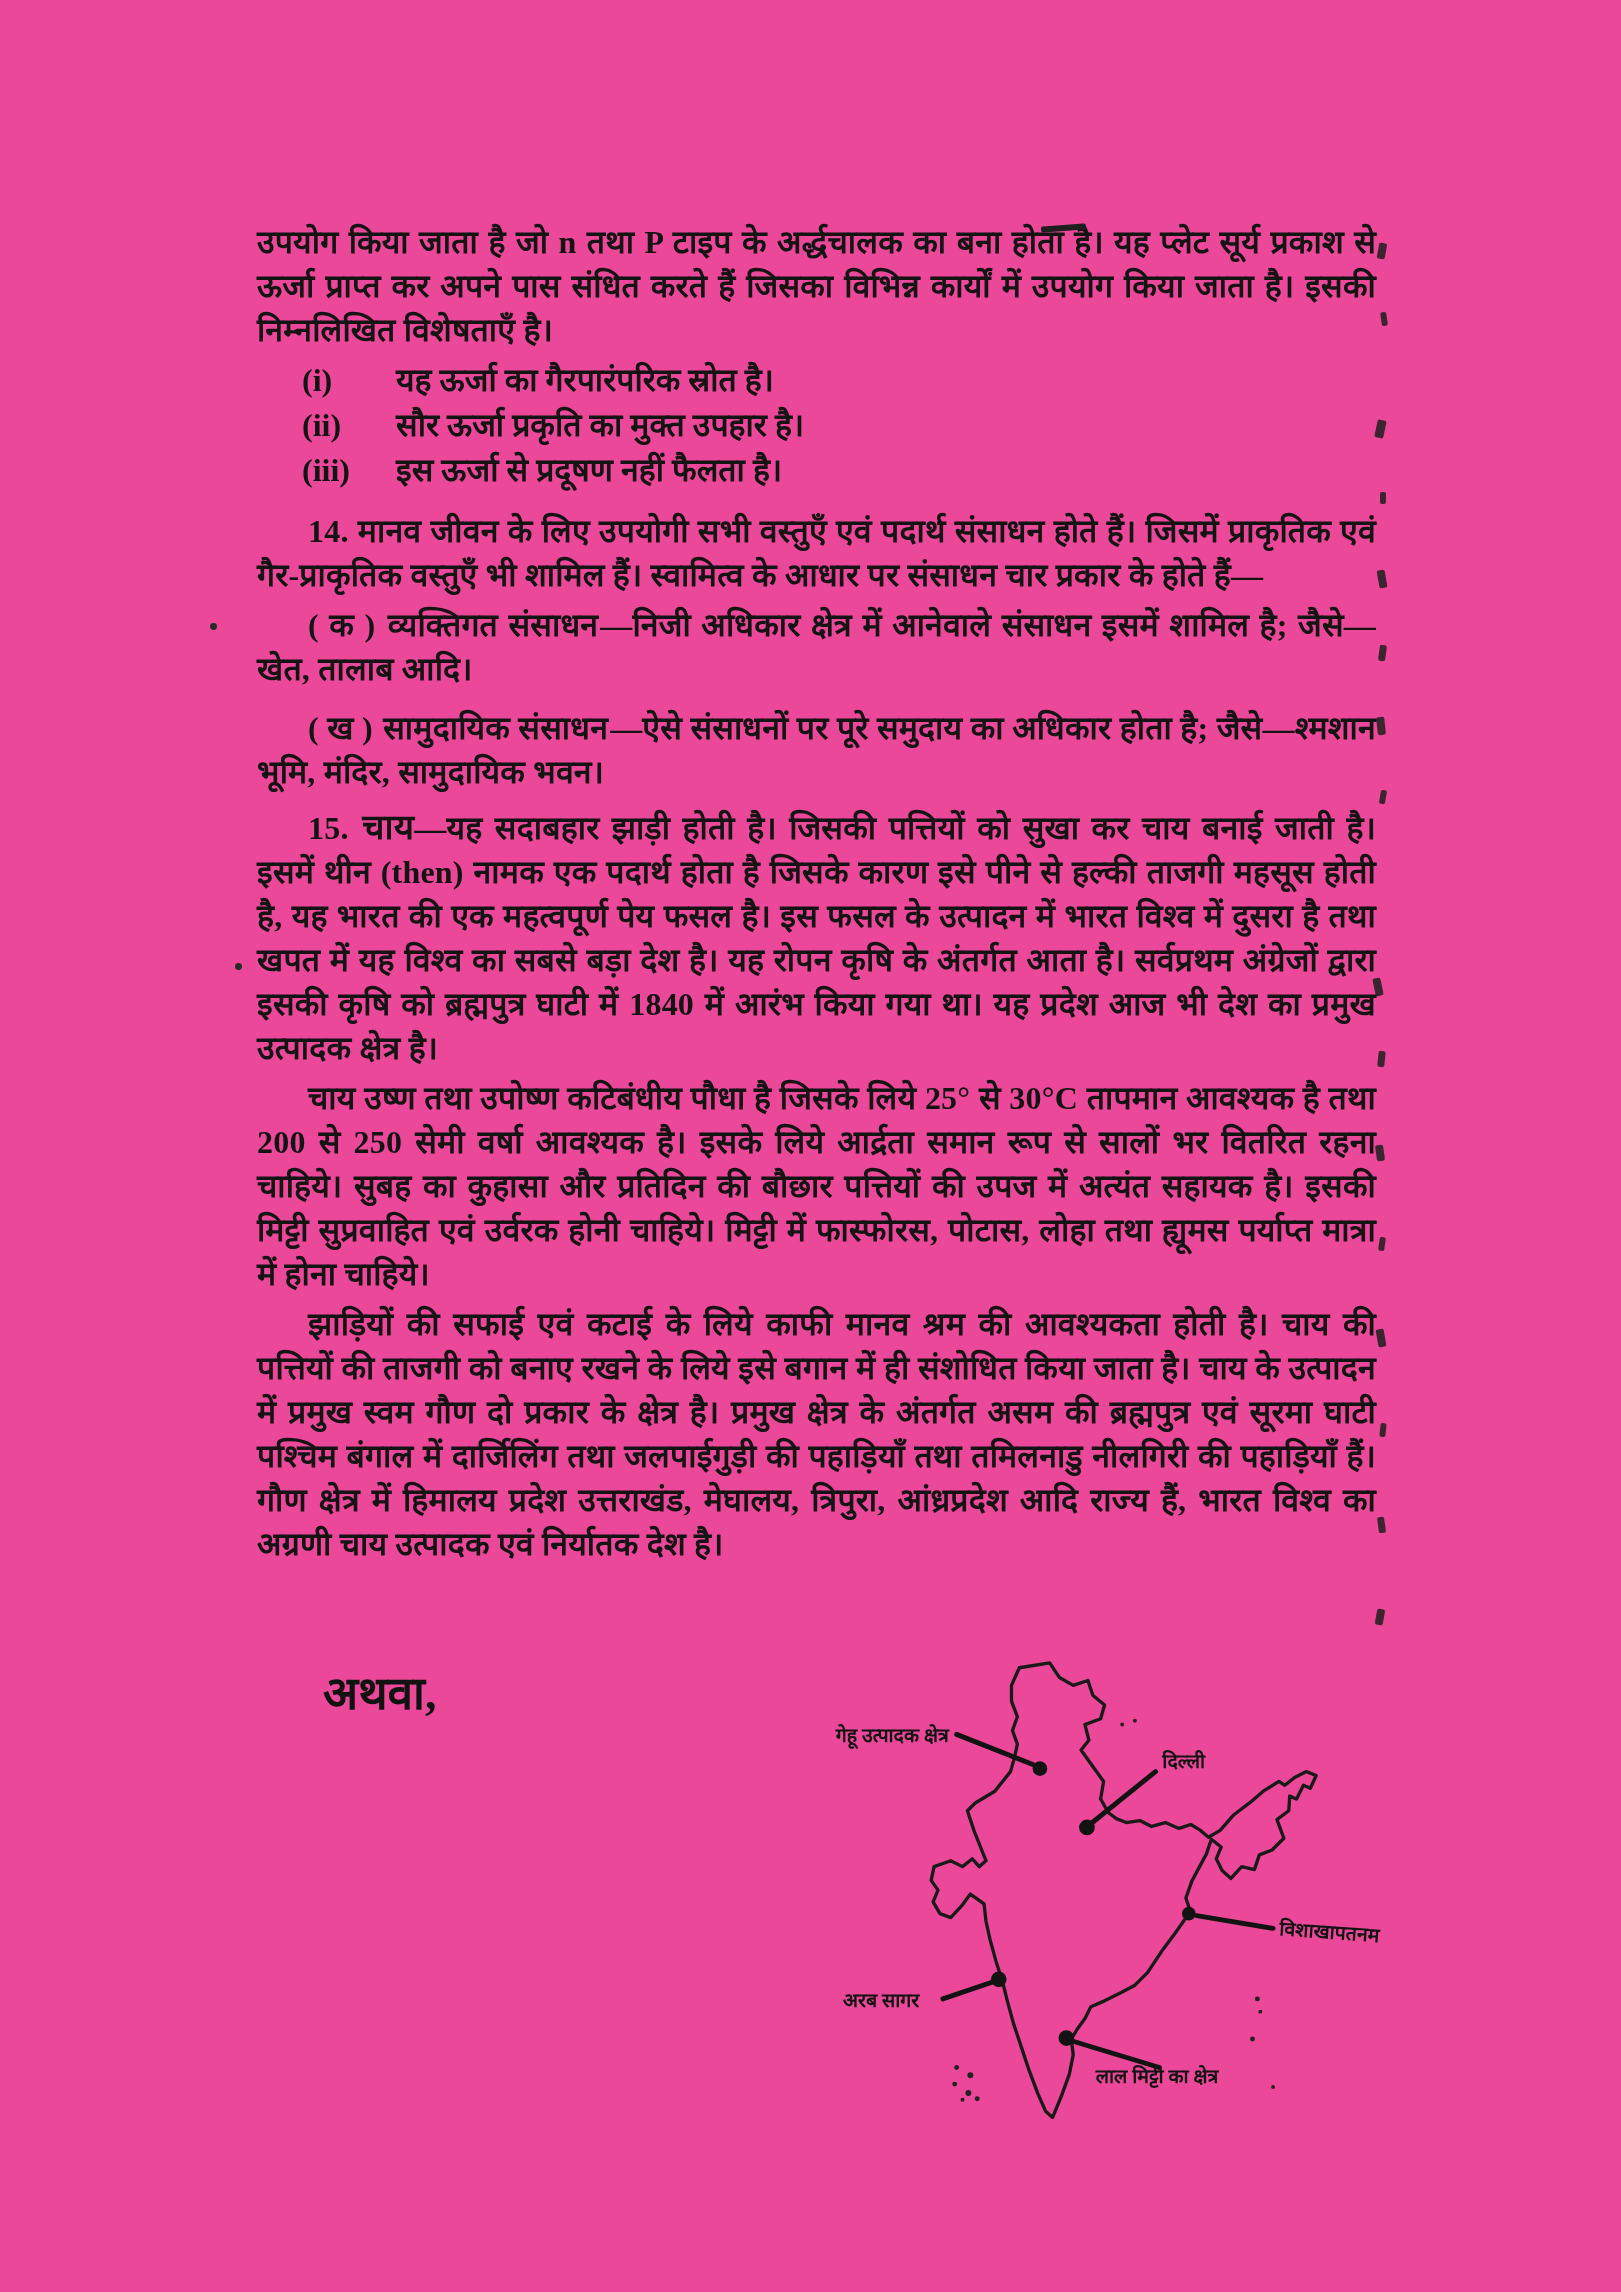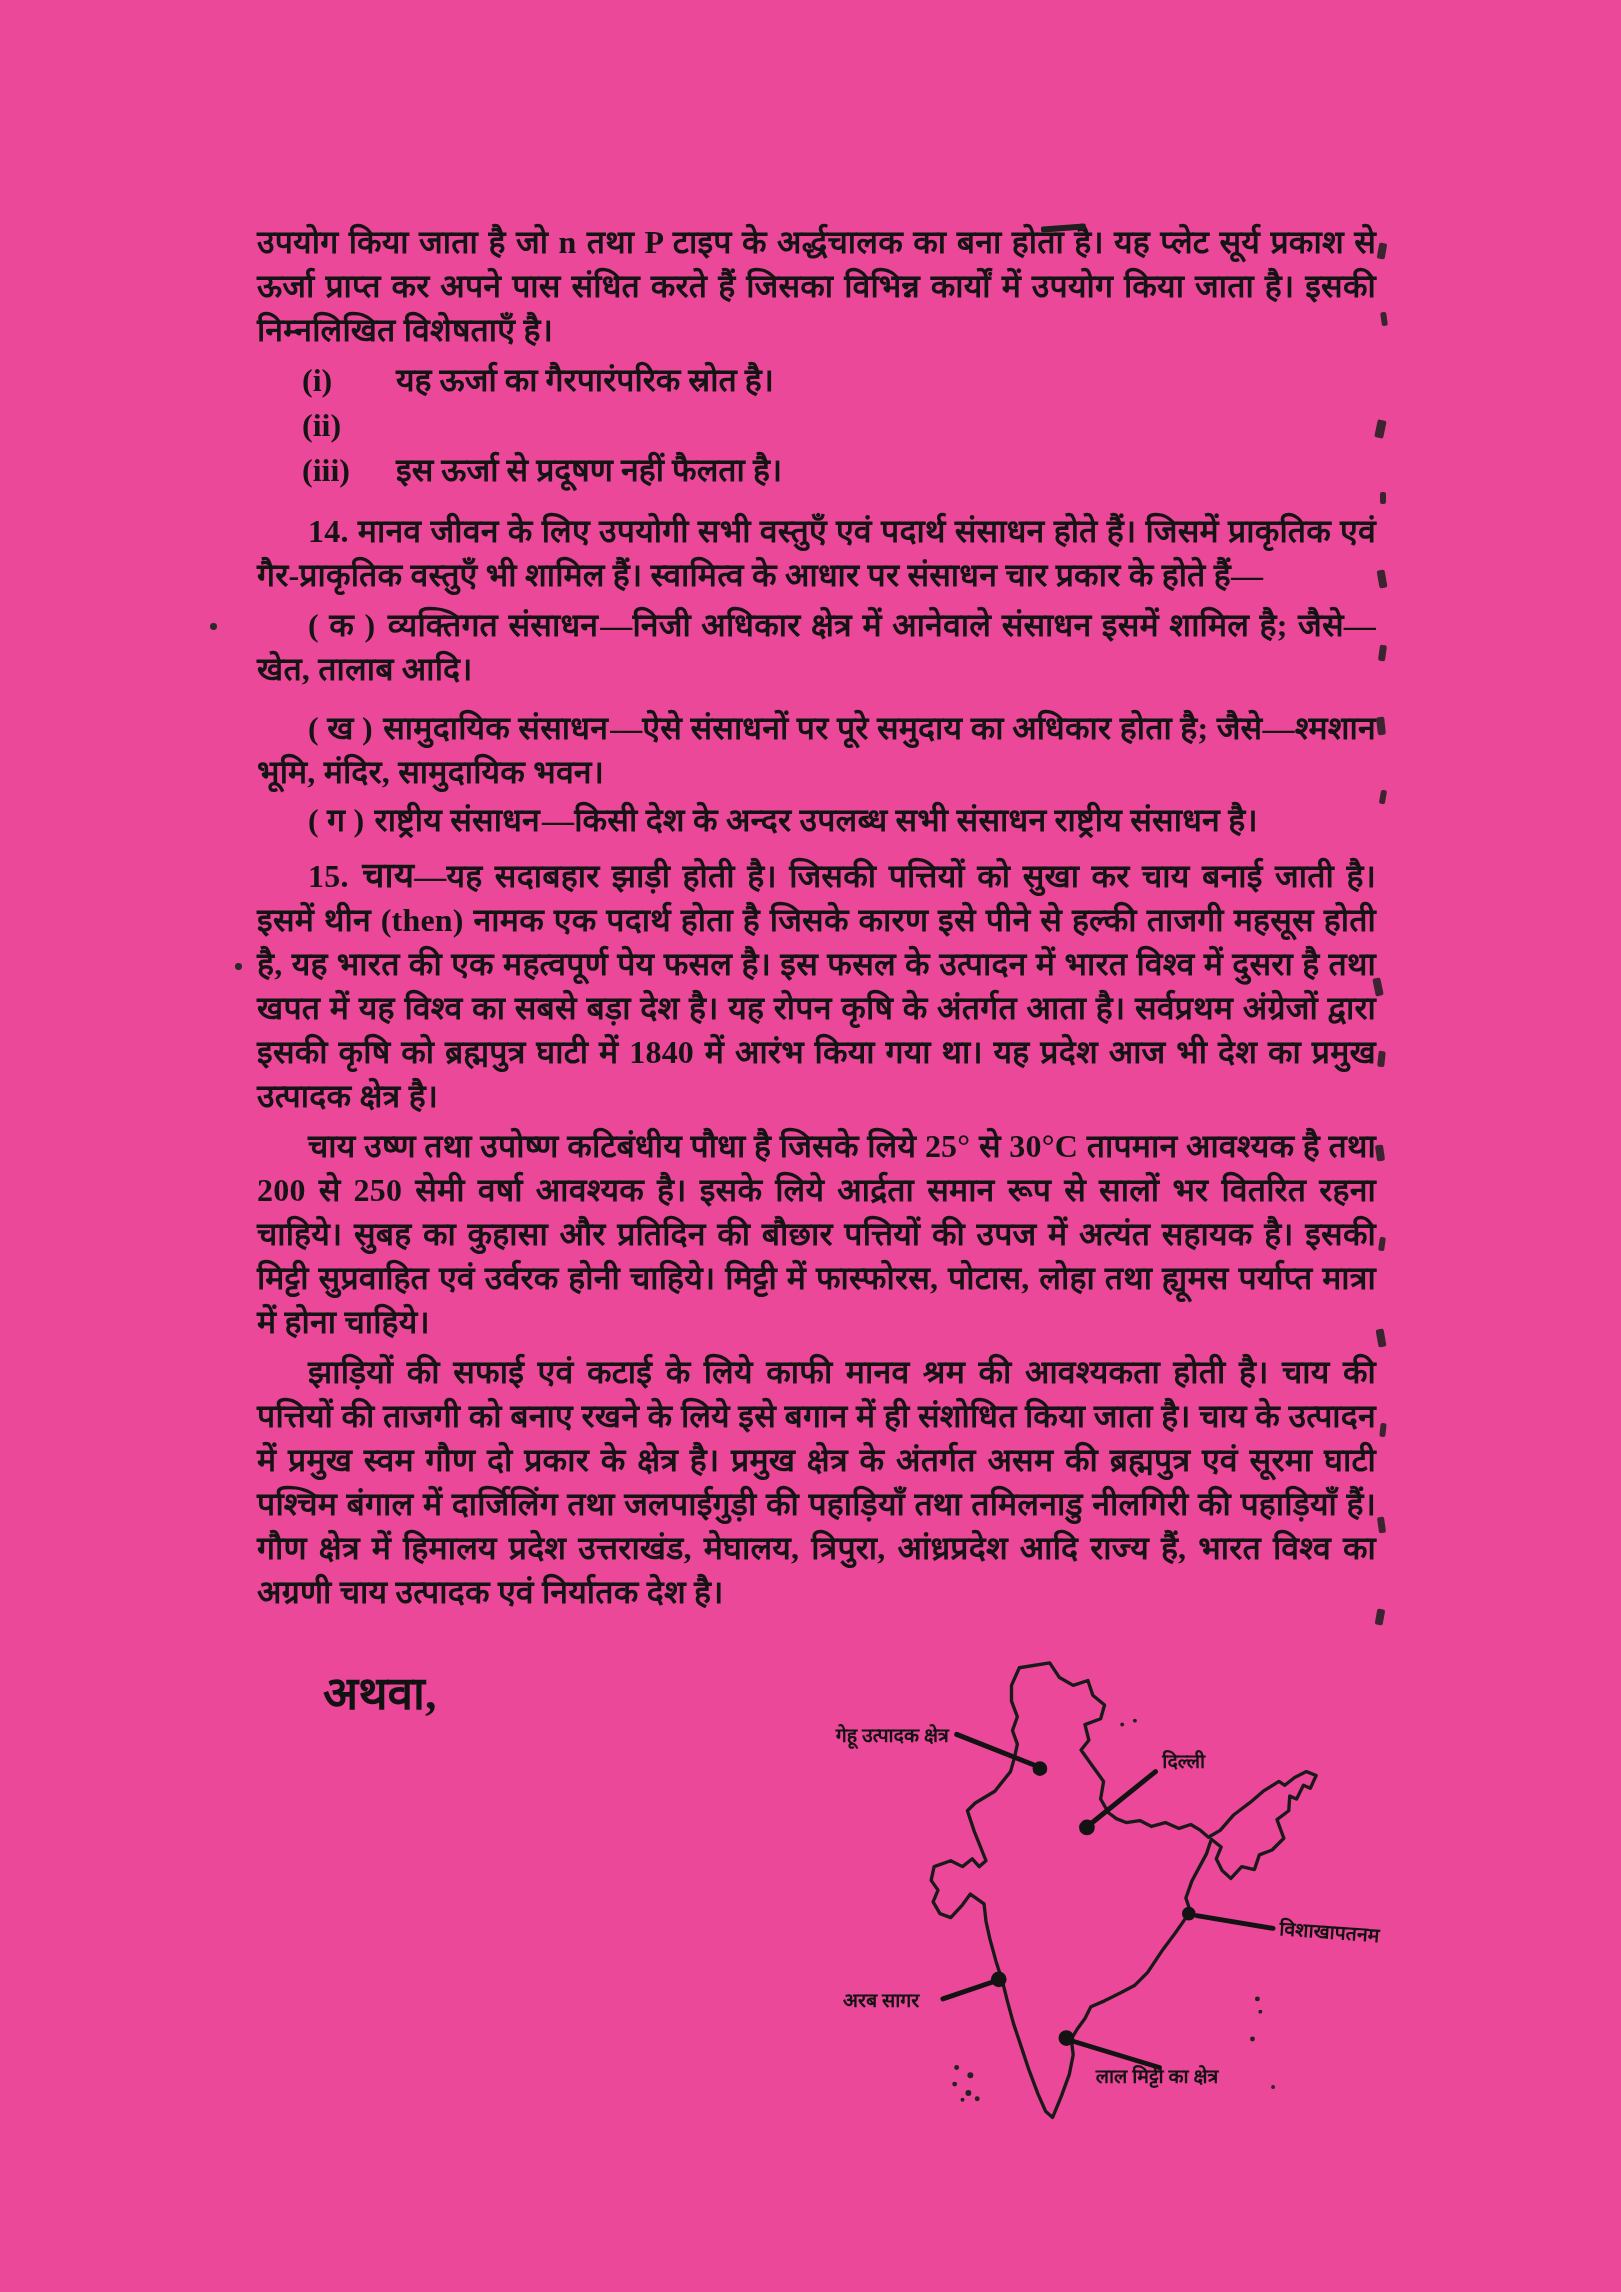--- a/index.html
+++ b/index.html
@@ -46,43 +46,40 @@
 
     <p class="body cont">उपयोग किया जाता है जो n तथा P टाइप के अर्द्धचालक का बना होता है। यह प्लेट सूर्य प्रकाश से ऊर्जा प्राप्त कर अपने पास संधित करते हैं जिसका विभिन्न कार्यों में उपयोग किया जाता है। इसकी निम्नलिखित विशेषताएँ है।</p>
 
     <div class="features">
       <p class="feature">
         <span class="fm">(i)</span>
         <span>यह ऊर्जा का गैरपारंपरिक स्रोत है।</span>
       </p>
       <p class="feature">
         <span class="fm">(ii)</span>
+        <span>सौर ऊर्जा प्रकृति का मुक्त उपहार है।</span>
       </p>
       <p class="feature">
         <span class="fm">(iii)</span>
         <span>इस ऊर्जा से प्रदूषण नहीं फैलता है।</span>
       </p>
     </div>
 
     <p class="body ind q14">14. मानव जीवन के लिए उपयोगी सभी वस्तुएँ एवं पदार्थ संसाधन होते हैं। जिसमें प्राकृतिक एवं गैर-प्राकृतिक वस्तुएँ भी शामिल हैं। स्वामित्व के आधार पर संसाधन चार प्रकार के होते हैं—</p>
 
     <p class="body ind item">
       <span>( क )</span>
       <b class="term">व्यक्तिगत संसाधन</b><span>—निजी अधिकार क्षेत्र में आनेवाले संसाधन इसमें शामिल है; जैसे—खेत, तालाब आदि।</span>
     </p>
 
     <p class="body ind item item-gap">
       <span>( ख )</span>
       <b class="term">सामुदायिक संसाधन</b><span>—ऐसे संसाधनों पर पूरे समुदाय का अधिकार होता है; जैसे—श्मशान भूमि, मंदिर, सामुदायिक भवन।</span>
     </p>
 
-    <p class="body ind item">
-      <span>( ग )</span>
-      <b class="term">राष्ट्रीय संसाधन</b><span>—किसी देश के अन्दर उपलब्ध सभी संसाधन राष्ट्रीय संसाधन है।</span>
-    </p>
 
 
     <p class="body ind q15">
       <b class="num">15.</b><b class="term15">चाय</b><span>—यह सदाबहार झाड़ी होती है। जिसकी पत्तियों को सुखा कर चाय बनाई जाती है। इसमें थीन (then) नामक एक पदार्थ होता है जिसके कारण इसे पीने से हल्की ताजगी महसूस होती है, यह भारत की एक महत्वपूर्ण पेय फसल है। इस फसल के उत्पादन में भारत विश्व में दुसरा है तथा खपत में यह विश्व का सबसे बड़ा देश है। यह रोपन कृषि के अंतर्गत आता है। सर्वप्रथम अंग्रेजों द्वारा इसकी कृषि को ब्रह्मपुत्र घाटी में 1840 में आरंभ किया गया था। यह प्रदेश आज भी देश का प्रमुख उत्पादक क्षेत्र है।</span>
     </p>
 
     <p class="body ind">चाय उष्ण तथा उपोष्ण कटिबंधीय पौधा है जिसके लिये 25° से 30°C तापमान आवश्यक है तथा 200 से 250 सेमी वर्षा आवश्यक है। इसके लिये आर्द्रता समान रूप से सालों भर वितरित रहना चाहिये। सुबह का कुहासा और प्रतिदिन की बौछार पत्तियों की उपज में अत्यंत सहायक है। इसकी मिट्टी सुप्रवाहित एवं उर्वरक होनी चाहिये। मिट्टी में फास्फोरस, पोटास, लोहा तथा ह्यूमस पर्याप्त मात्रा में होना चाहिये।</p>
 
     <p class="body ind">झाड़ियों की सफाई एवं कटाई के लिये काफी मानव श्रम की आवश्यकता होती है। चाय की पत्तियों की ताजगी को बनाए रखने के लिये इसे बगान में ही संशोधित किया जाता है। चाय के उत्पादन में प्रमुख स्वम गौण दो प्रकार के क्षेत्र है। प्रमुख क्षेत्र के अंतर्गत असम की ब्रह्मपुत्र एवं सूरमा घाटी पश्चिम बंगाल में दार्जिलिंग तथा जलपाईगुड़ी की पहाड़ियाँ तथा तमिलनाडु नीलगिरी की पहाड़ियाँ हैं। गौण क्षेत्र में हिमालय प्रदेश उत्तराखंड, मेघालय, त्रिपुरा, आंध्रप्रदेश आदि राज्य हैं, भारत विश्व का अग्रणी चाय उत्पादक एवं निर्यातक देश है।</p>
 

